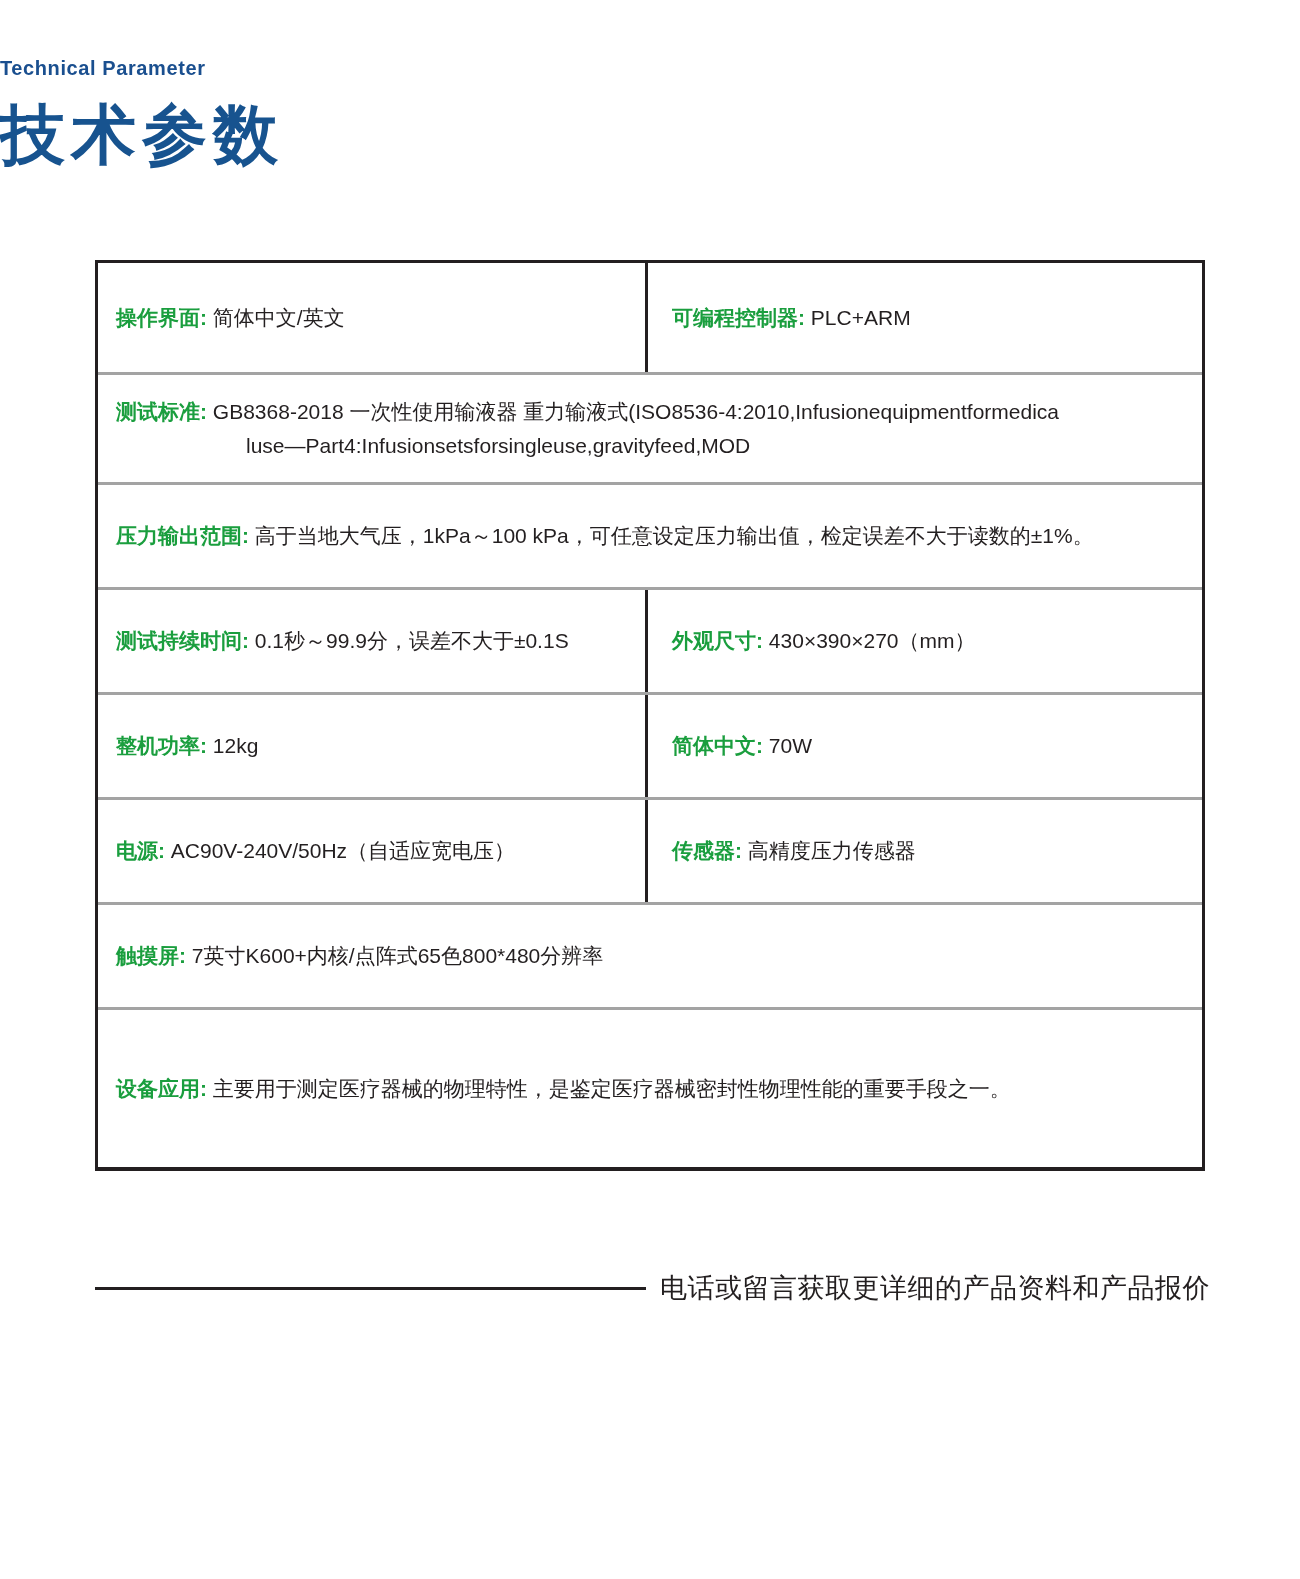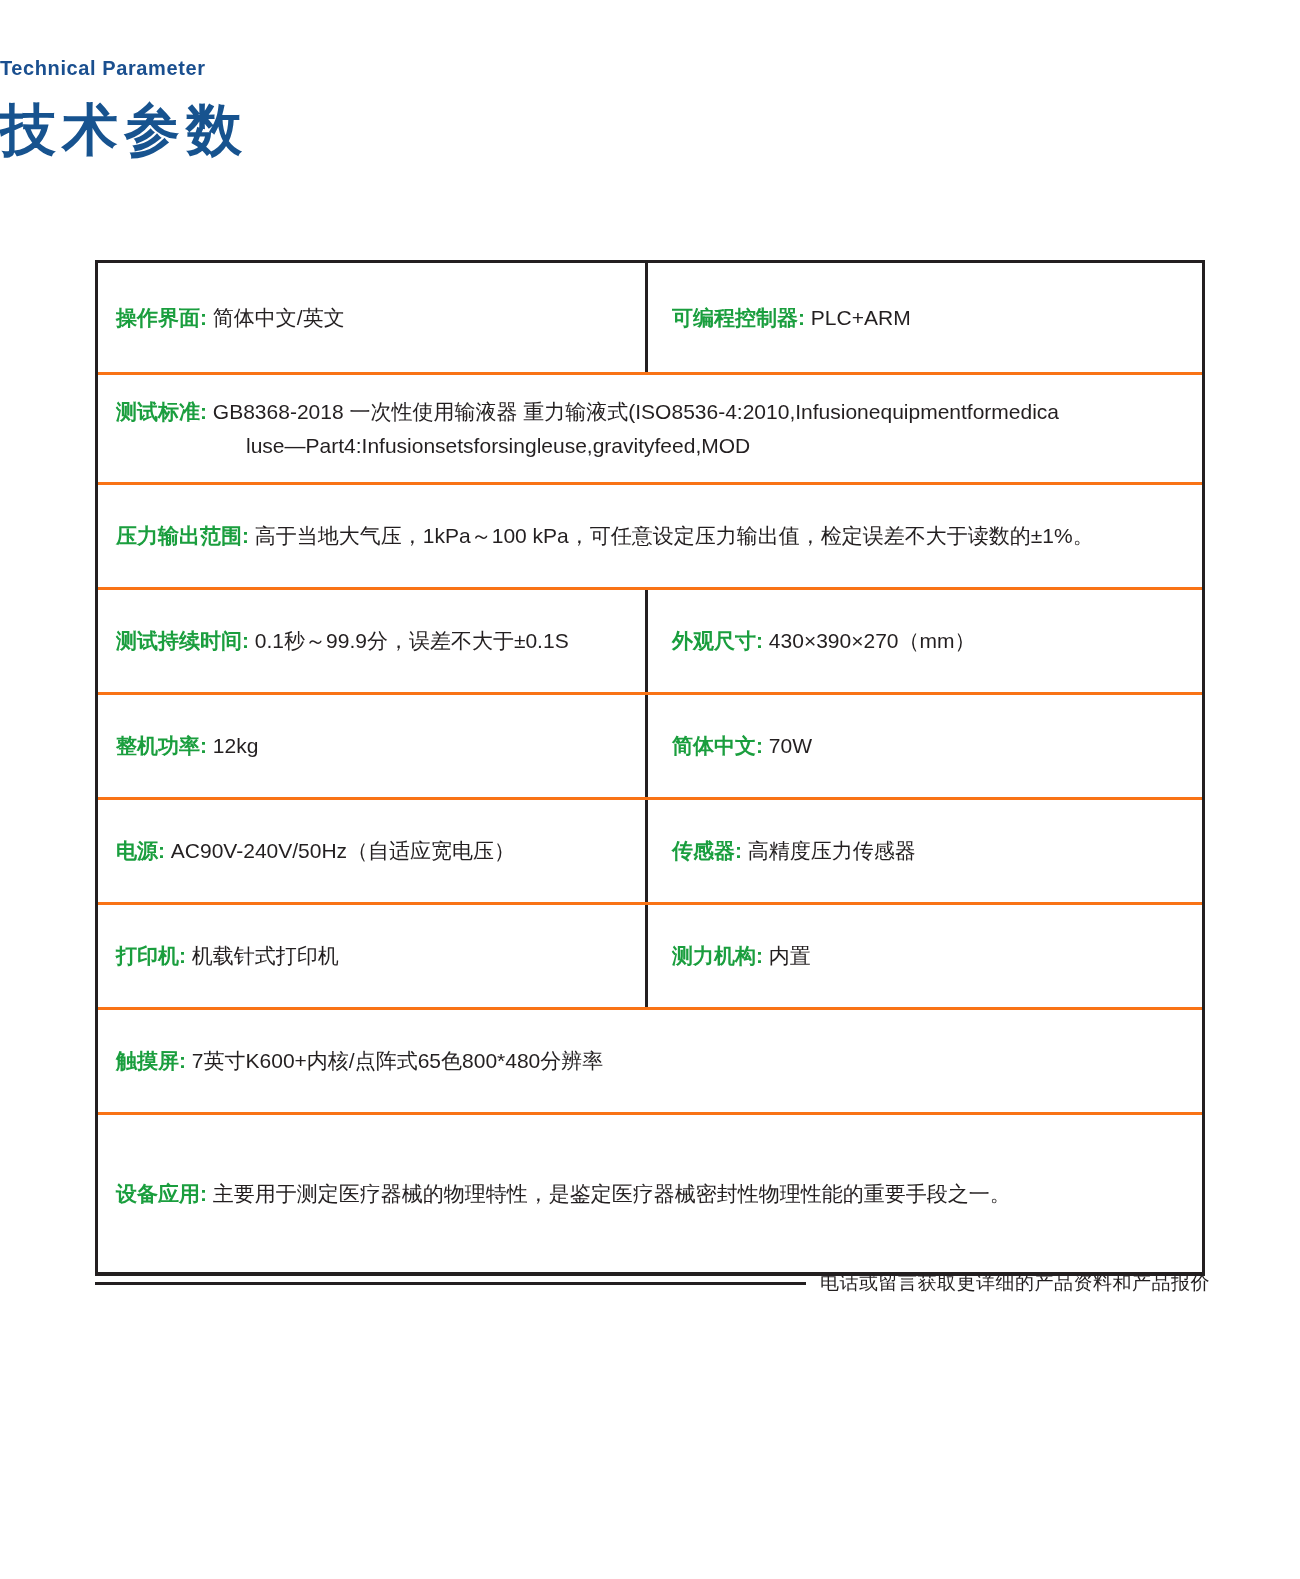--- a/index.html
+++ b/index.html
@@ -22,42 +22,42 @@
     padding-top: 58px;
   }
   .header-eyebrow {
     font-size: 20px;
     font-weight: 700;
     letter-spacing: 0.6px;
     color: #1a4f8f;
     line-height: 1;
   }
   .header-title {
-    font-size: 56px;
+    font-size: 65px;
     font-weight: 700;
     letter-spacing: 6px;
     color: #17538f;
     line-height: 1;
     margin-top: 24px;
   }
 
   
   .spec-table {
     position: absolute;
     left: 95px;
     top: 260px;
     width: 1110px;
     border: 3px solid #231f20;
     border-bottom-width: 4px;
     box-sizing: border-box;
     background: #ffffff;
   }
   .spec-row {
     display: flex;
-    border-bottom: 3px solid #f97316;
+    border-bottom: 3px solid #a3a3a3;
     box-sizing: border-box;
   }
   .spec-row:last-child {
     border-bottom: none;
   }
   .spec-cell {
     box-sizing: border-box;
     display: flex;
     align-items: center;
     padding: 0 0 0 18px;
@@ -120,21 +120,21 @@
     display: flex;
     align-items: center;
   }
   .footer-rule {
     flex: 1 1 auto;
     height: 3px;
     background: #231f20;
     margin-right: 14px;
   }
   .footer-text {
-    font-size: 19px;
+    font-size: 27px;
     color: #231f20;
     white-space: nowrap;
     letter-spacing: 0.5px;
   }
 </style>
 </head>
 <body>
 
 <div class="header">
   <div class="header-eyebrow">Technical Parameter</div>
@@ -215,34 +215,20 @@
       </span>
     </div>
     <div class="spec-cell right">
       <span class="cell-text">
         <span class="label">传感器:</span>
         <span class="value">高精度压力传感器</span>
       </span>
     </div>
   </div>
 
-  <div class="spec-row row-h-105">
-    <div class="spec-cell left">
-      <span class="cell-text">
-        <span class="label">打印机:</span>
-        <span class="value">机载针式打印机</span>
-      </span>
-    </div>
-    <div class="spec-cell right">
-      <span class="cell-text">
-        <span class="label">测力机构:</span>
-        <span class="value">内置</span>
-      </span>
-    </div>
-  </div>
 
   <div class="spec-row row-h-105">
     <div class="spec-cell full">
       <span class="cell-text">
         <span class="label">触摸屏:</span>
         <span class="value">7英寸K600+内核/点阵式65色800*480分辨率</span>
       </span>
     </div>
   </div>
 

